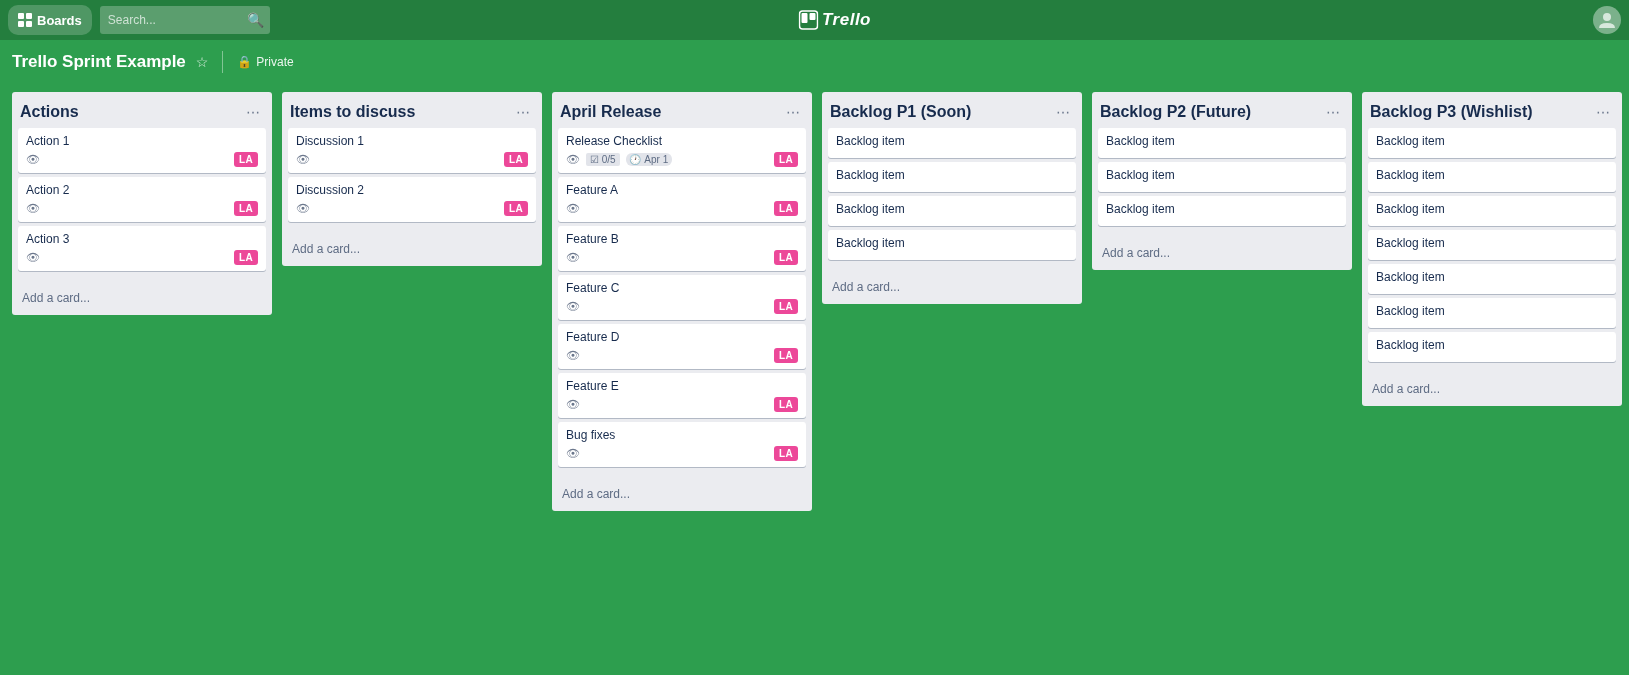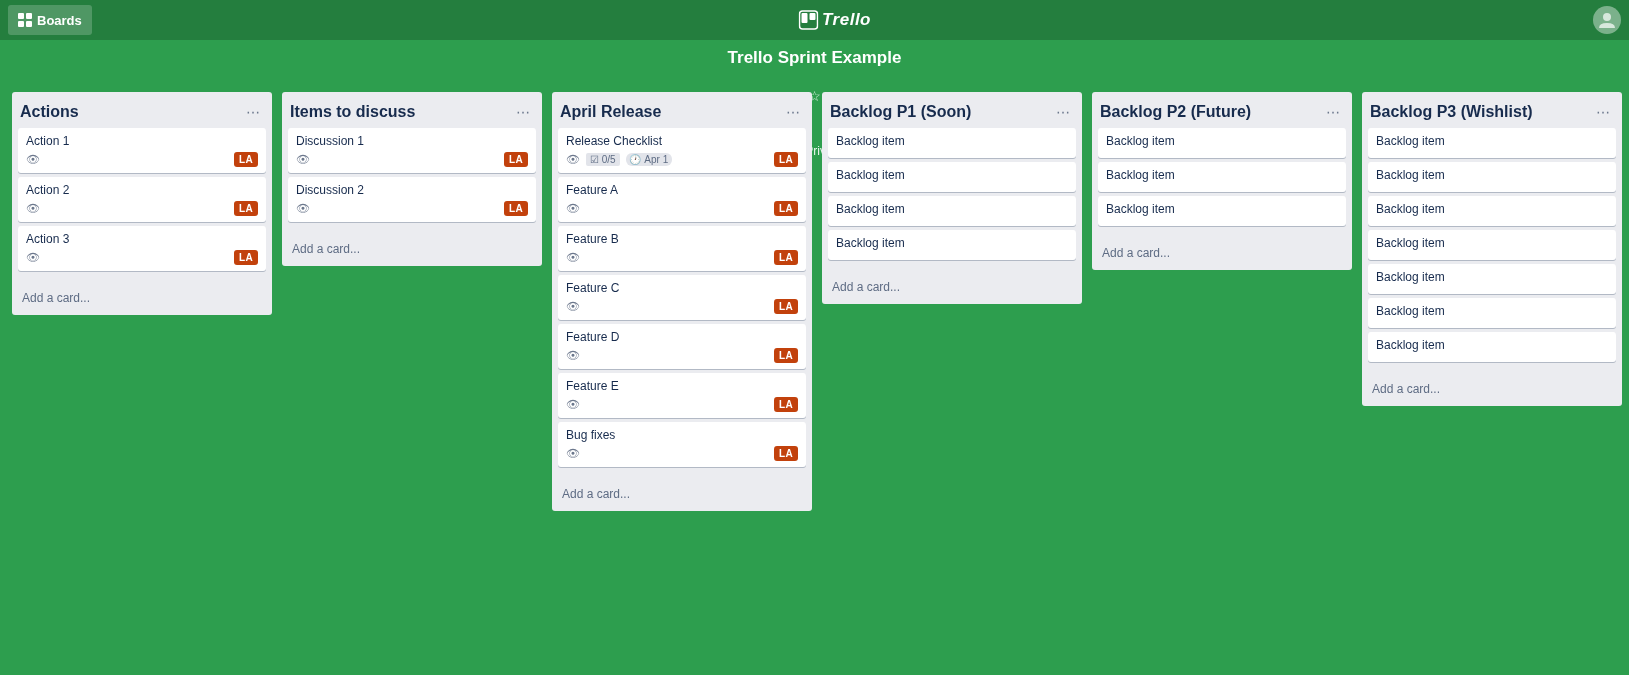--- a/index.html
+++ b/index.html
@@ -19,21 +19,21 @@
       padding: 0 8px;
       gap: 8px;
     }
     .boards-btn {
       background: rgba(255,255,255,0.2);
       border: none;
       color: #fff;
       font-size: 13px;
       font-weight: bold;
       padding: 4px 10px;
-      border-radius: 3px;
+      border-radius: 10px;
       cursor: pointer;
       display: flex;
       align-items: center;
       gap: 5px;
       height: 30px;
     }
     .grid-icon {
       display: inline-grid;
       grid-template-columns: 1fr 1fr;
       gap: 2px;
@@ -97,23 +97,22 @@
       margin-left: auto;
       cursor: pointer;
       overflow: hidden;
     }
 
     
     .board-titlebar {
       display: flex;
       align-items: center;
       padding: 8px 12px;
-      gap: 20px;
+      gap: 10px;
       height: 44px;
-      flex-direction: column;
     }
     .board-title {
       color: #fff;
       font-size: 17px;
       font-weight: bold;
     }
     .star-icon {
       color: rgba(255,255,255,0.8);
       font-size: 14px;
       cursor: pointer;
@@ -201,21 +200,21 @@
       gap: 6px;
     }
     .card-icon {
       color: #6b778c;
       font-size: 11px;
       display: flex;
       align-items: center;
       gap: 2px;
     }
     .member-badge {
-      background: #c2410c;
+      background: #ec4899;
       color: #fff;
       font-size: 10px;
       font-weight: bold;
       border-radius: 3px;
       padding: 2px 5px;
       letter-spacing: 0.3px;
     }
     .add-card-btn {
       background: none;
       border: none;
@@ -257,20 +256,24 @@
 <nav class="topnav">
   <button class="boards-btn">
     <span class="grid-icon">
       <span></span>
         <span></span>
         <span></span>
         <span></span>
     </span>
     <span>Boards</span>
   </button>
+  <div class="search-wrap">
+    <input class="search-bar" type="text" placeholder="Search..." style="">
+    <button class="search-icon-btn">🔍</button>
+  </div>
   <div class="trello-logo">
     <div class="trello-logo-icon">
 
       <svg width="20" height="20" viewBox="0 0 20 20">
         <rect x="1" y="1" width="18" height="18" rx="3" fill="none" stroke="white" stroke-width="1.5"></rect>
         <rect x="3" y="3" width="6" height="10" rx="1" fill="white"></rect>
         <rect x="11" y="3" width="6" height="7" rx="1" fill="white"></rect>
       </svg>
     </div>
     <span style="font-style:italic; font-weight:bold; font-size:17px; letter-spacing:0.5px;">Trello</span>

